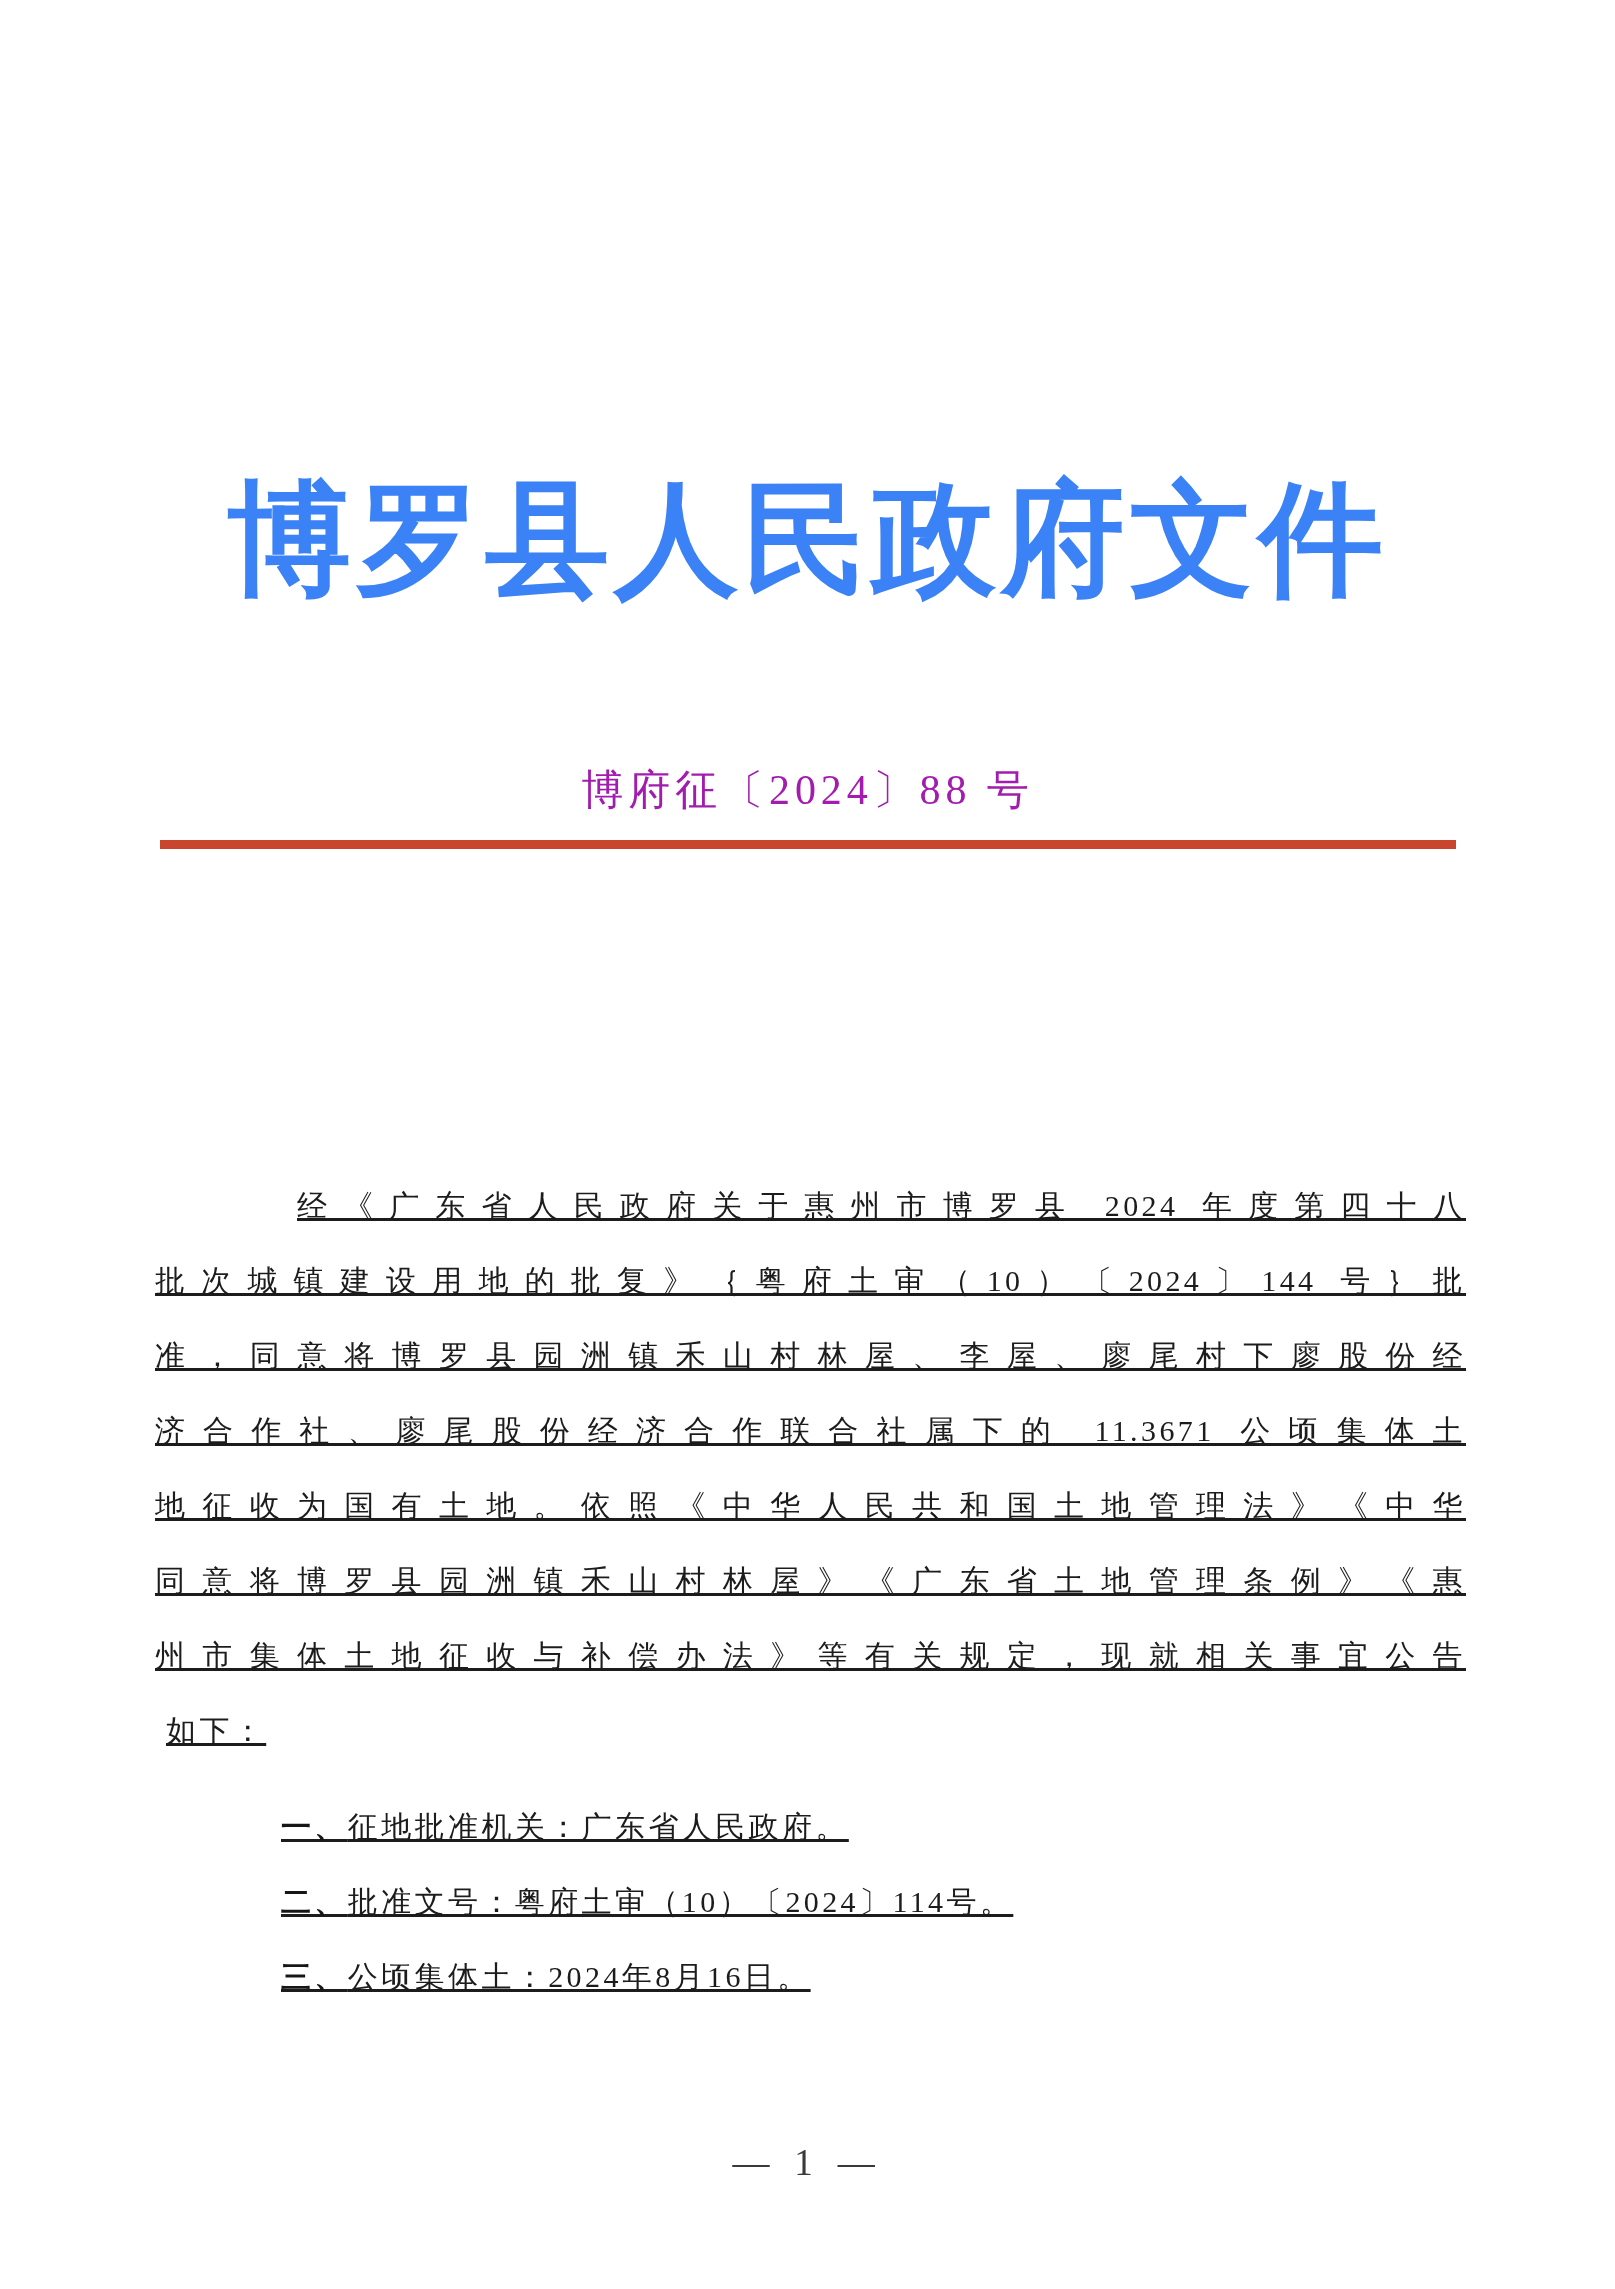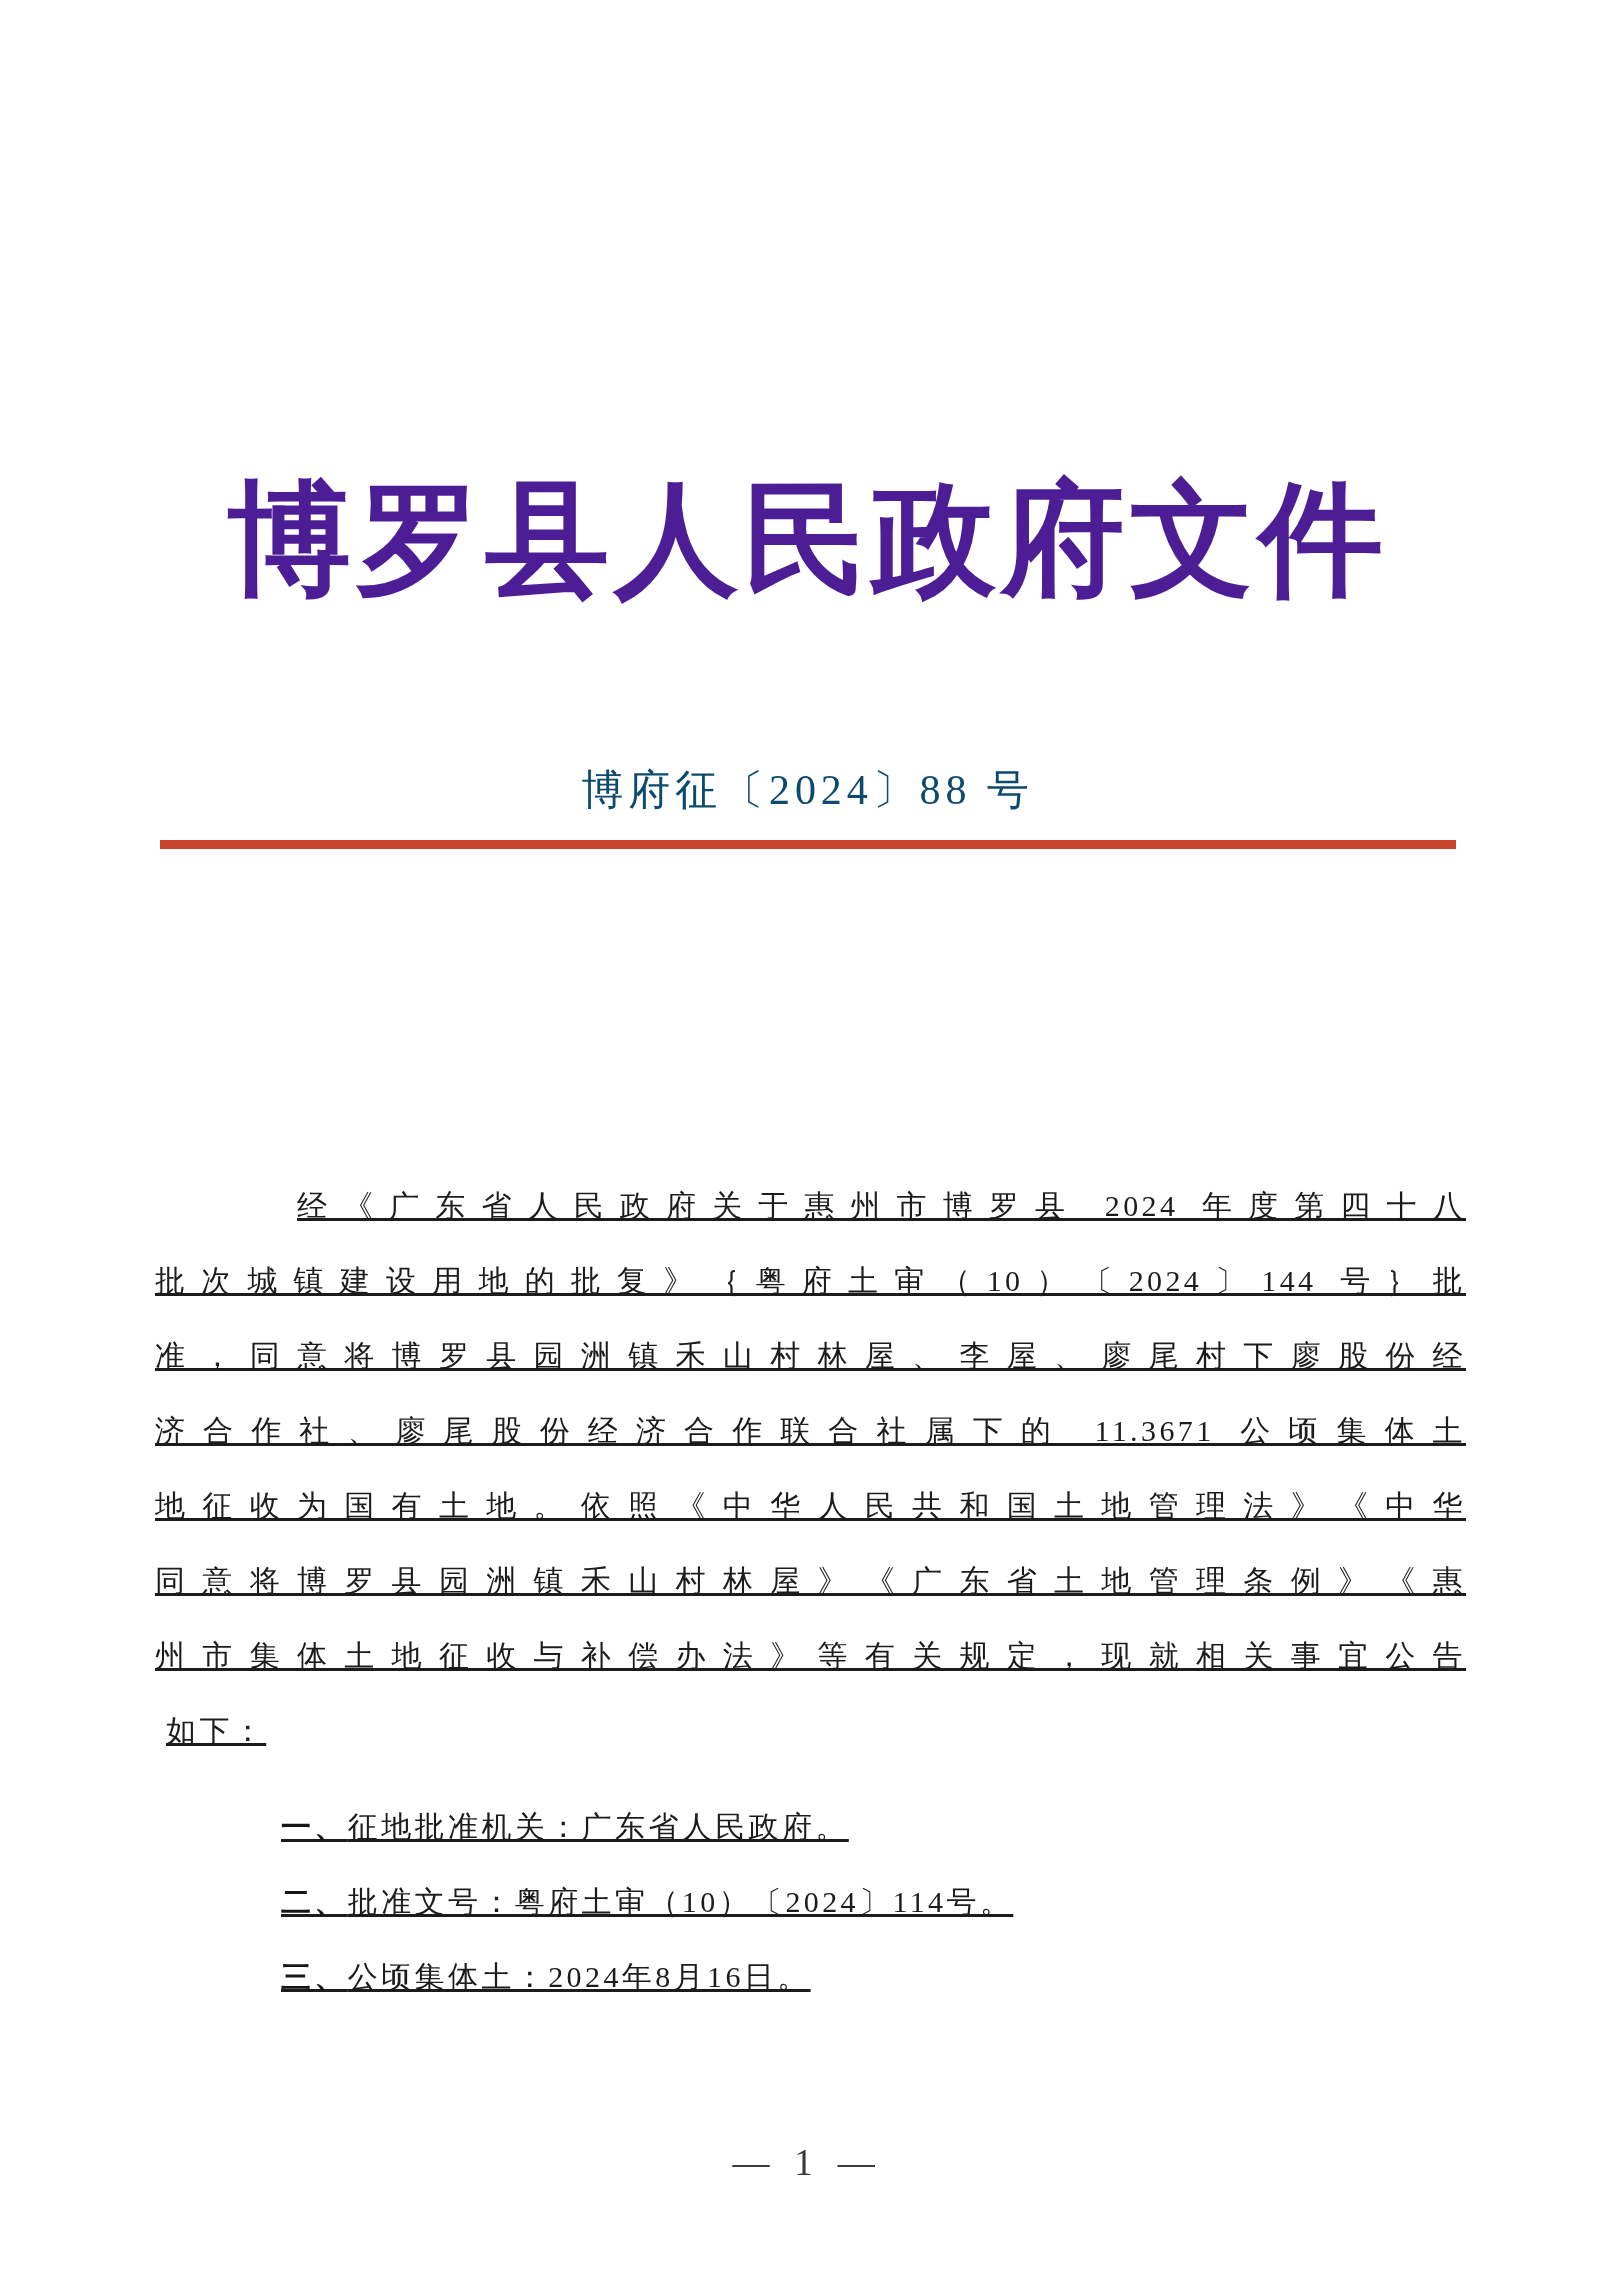--- a/index.html
+++ b/index.html
@@ -20,33 +20,33 @@
   .org-title {
     position: absolute;
     top: 463px;
     left: 0;
     right: 0;
     text-align: center;
     font-size: 124px;
     line-height: 1.25;
     font-weight: bold;
     letter-spacing: 4.9px;
-    color: #4c1d95;
+    color: #3b82f6;
     white-space: nowrap;
   }
   .doc-number {
     position: absolute;
     top: 763px;
     left: 0;
     right: 0;
     text-align: center;
     font-size: 42px;
     line-height: 1.3;
     letter-spacing: 4.9px;
-    color: #0c4a6e;
+    color: #a21caf;
   }
   .red-line {
     position: absolute;
     top: 840px;
     left: 160px;
     width: 1296px;
     height: 8.8px;
     background: #c9452d;
   }
   .doc-title {

